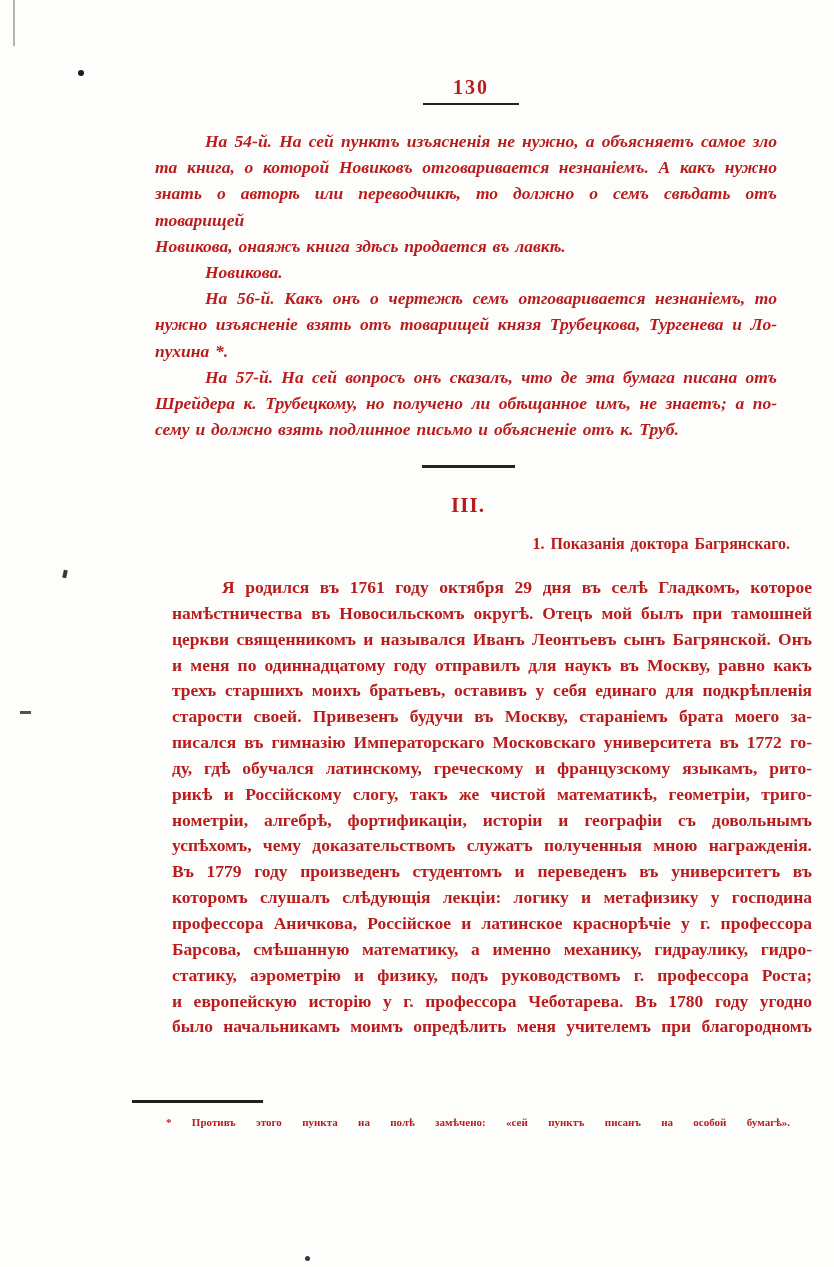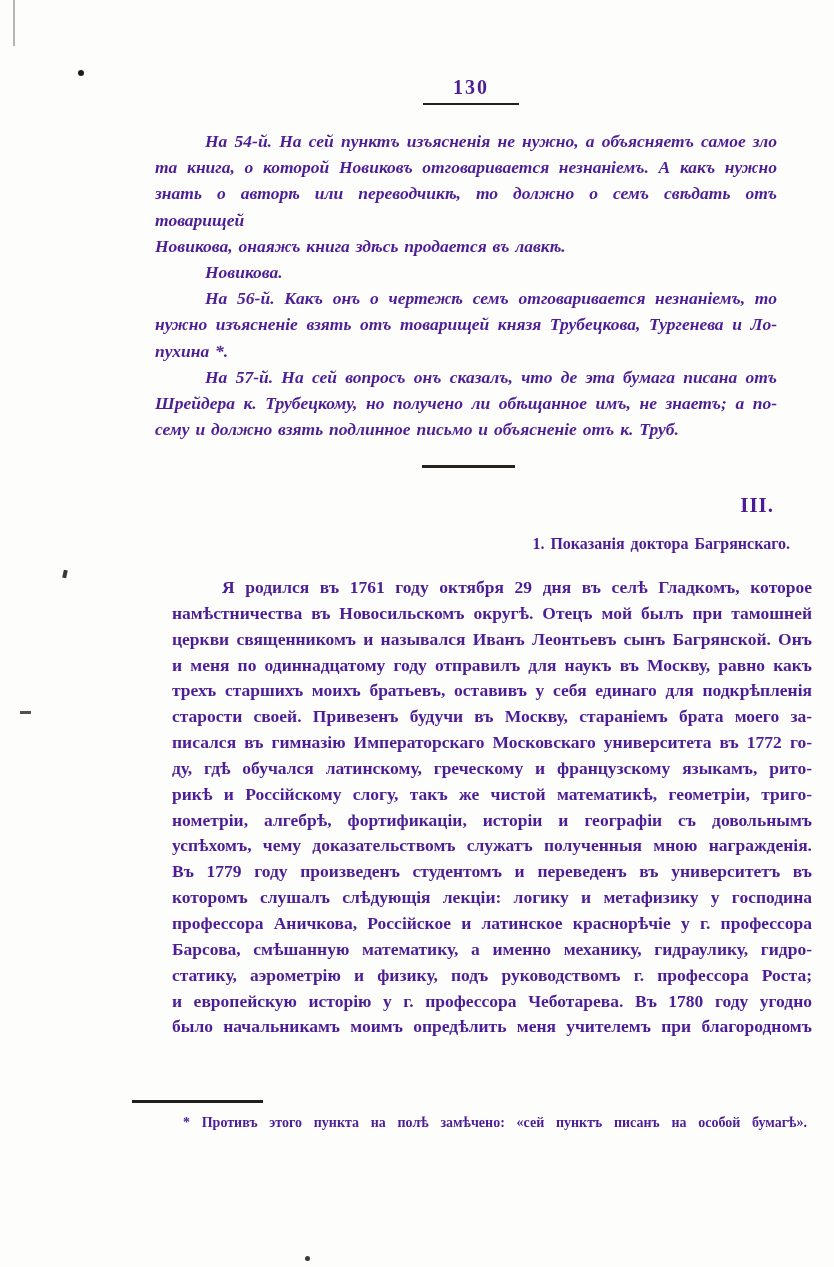--- a/index.html
+++ b/index.html
@@ -1,18 +1,18 @@
 <!DOCTYPE html>
 <html><head>
 <meta charset="utf-8">
 <style>
   html,body{margin:0;padding:0;background:#e8e8e6;}
   .page{
     position:relative;width:834px;height:1267px;margin:0 auto;
-    background:#fdfdfc;overflow:hidden;color:#4c1d95;
+    background:#fdfdfc;overflow:hidden;color:#b91c1c;
     font-family:"Liberation Serif","DejaVu Serif",serif;font-weight:700;
   }
   
   .art{position:absolute;background:#2b2b2b;}
   .art.vline{left:13px;top:0;width:2px;height:46px;background:#b5b5b3;}
   .art.dot1{left:78px;top:70px;width:6px;height:6px;border-radius:50%;background:#1c1c1c;}
   .art.mark1{left:63px;top:570px;width:4px;height:8px;background:#3c3630;transform:rotate(12deg);}
   .art.dash1{left:20px;top:711px;width:11px;height:3px;background:#55504a;}
   .art.dot2{left:305px;top:1256px;width:5px;height:5px;border-radius:50%;background:#3a3a3a;}
   
@@ -25,28 +25,28 @@
   .answers{position:absolute;left:155px;top:128px;width:622px;
     font-size:17.5px;line-height:26.2px;word-spacing:1.5px;font-style:italic;}
   .testimony{position:absolute;left:138px;top:575px;width:640px;
     font-size:17.5px;line-height:25.85px;word-spacing:1.5px;margin-left:34px;}
   .tline{text-align:justify;text-align-last:justify;}
   .tline.tl-end{text-align-last:left;}
   .para .tline:first-child{text-indent:50px;}
   .testimony .tline:first-child{text-indent:50px;}
   
   .divider{position:absolute;left:422px;top:465px;width:93px;height:3px;background:#26231f;}
-  .chapter{position:absolute;left:134px;top:493px;width:640px;margin:0;
-    text-align:right;font-size:21px;letter-spacing:1px;}
+  .chapter{position:absolute;left:148px;top:493px;width:640px;margin:0;
+    text-align:center;font-size:21px;letter-spacing:1px;}
   .subheading{position:absolute;left:150px;top:535px;width:640px;margin:0;
     text-align:right;font-size:16px;word-spacing:2px;}
   
   .fnrule{position:absolute;left:132px;top:1100px;width:131px;height:2.5px;background:#22201d;}
-  .footnote{position:absolute;left:155px;top:1112px;width:652px;
-    font-size:14px;line-height:21px;word-spacing:1px;}
+  .footnote{position:absolute;left:138px;top:1112px;width:652px;
+    font-size:11px;line-height:21px;word-spacing:1px;}
   .footnote .tline:first-child{text-indent:28px;}
 </style>
 </head>
 <body>
 
 <div class="page">
 
   <div class="art vline"></div>
   <div class="art dot1"></div>
   <div class="art mark1"></div>

